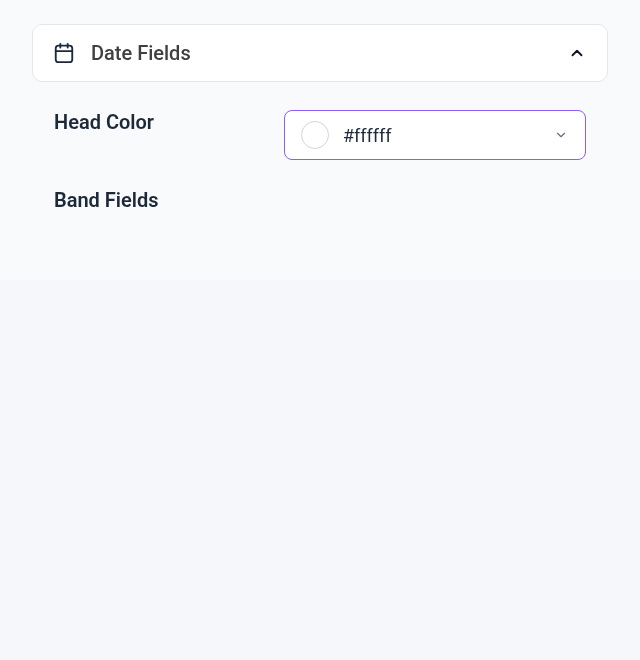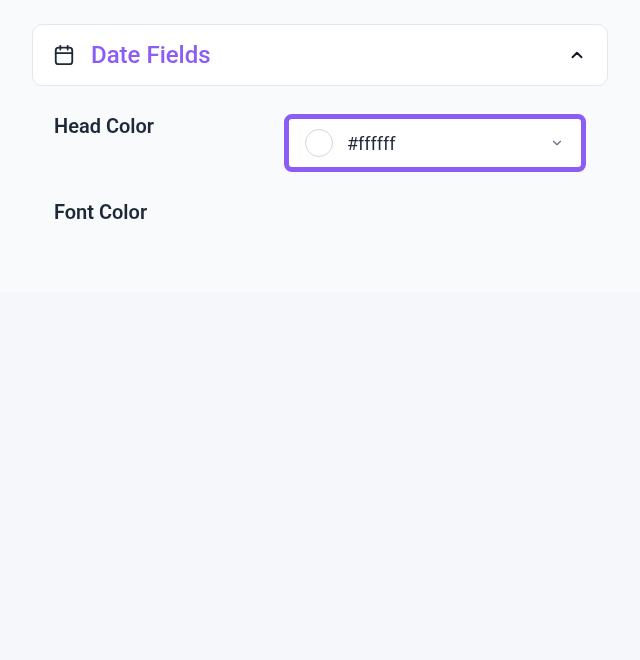--- a/index.html
+++ b/index.html
@@ -27,23 +27,23 @@
       align-items: center;
       justify-content: space-between;
       cursor: pointer;
     }
     .section-header-left {
       display: flex;
       align-items: center;
       gap: 16px;
     }
     .section-title {
-      font-size: 24px;
+      font-size: 20px;
       font-weight: 500;
-      color: #8b5cf6;
+      color: #404040;
     }
     .calendar-icon {
       width: 22px;
       height: 22px;
       color: #1D2939;
       display: flex;
       align-items: center;
       justify-content: center;
     }
     .chevron-up {
@@ -67,21 +67,21 @@
       font-size: 20px;
       font-weight: 600;
       color: #1D2939;
     }
     .color-picker {
       flex: 1;
       display: flex;
       align-items: center;
       gap: 14px;
       background: #ffffff;
-      border: 5px solid #8b5cf6;
+      border: 1px solid #8b5cf6;
       border-radius: 8px;
       padding: 10px 16px;
       cursor: pointer;
       position: relative;
     }
     .swatch {
       width: 28px;
       height: 28px;
       border-radius: 50%;
       border: 1px solid #d0d5dd;
@@ -136,18 +136,18 @@
         <span class="picker-chevron">
           <svg width="14" height="14" viewBox="0 0 24 24" fill="none" stroke="currentColor" stroke-width="2" stroke-linecap="round" stroke-linejoin="round">
             <polyline points="6 9 12 15 18 9"></polyline>
           </svg>
         </span>
       </div>
     </div>
 
 
     <div class="field-row">
-      <div class="field-label">Font Color</div>
+      <div class="field-label">Band Fields</div>
     </div>
 
   </div>
 
 </div>
 
 </body></html>

